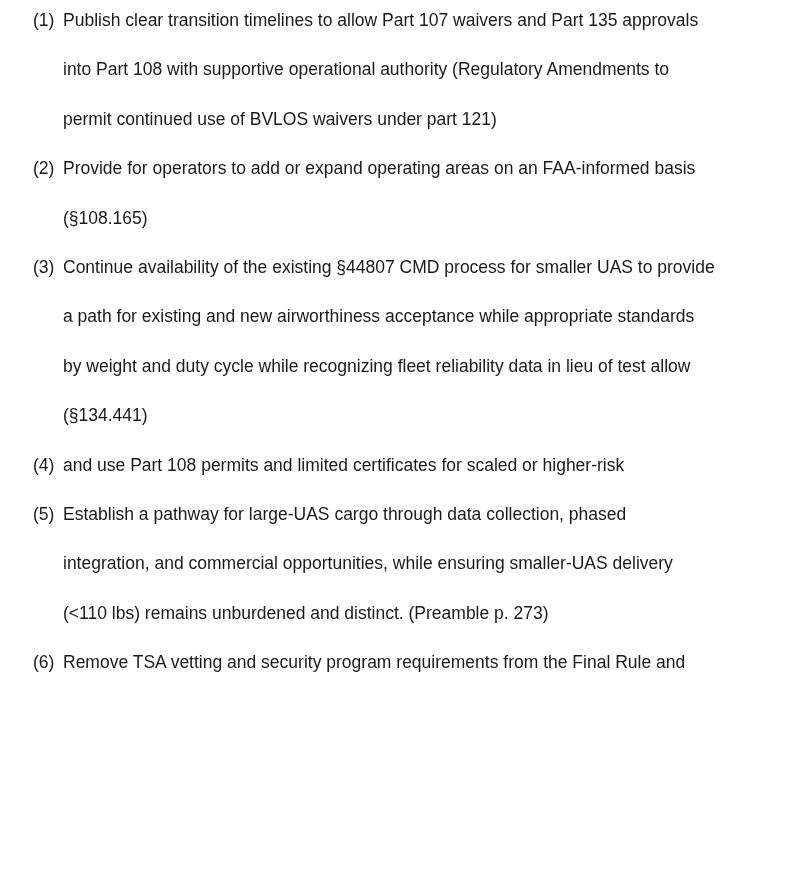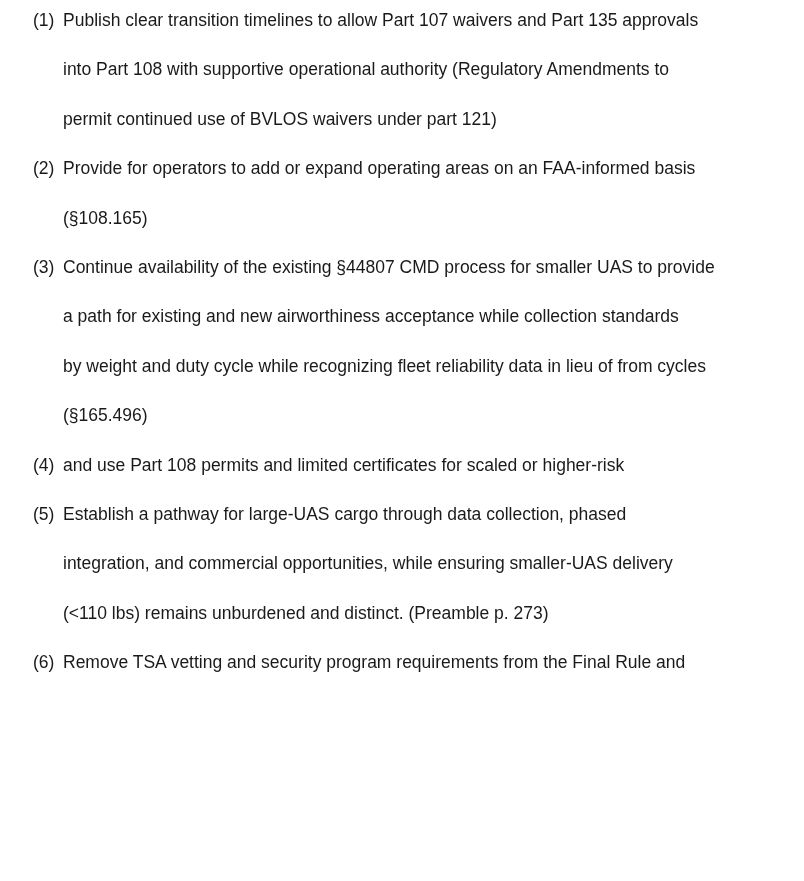--- a/index.html
+++ b/index.html
@@ -51,23 +51,23 @@
 
   <div class="item">
     <span class="marker">(2)</span>
     <div class="line">Provide for operators to add or expand operating areas on an FAA-informed basis</div>
     <div class="line">(§108.165)</div>
   </div>
 
   <div class="item">
     <span class="marker">(3)</span>
     <div class="line">Continue availability of the existing §44807 CMD process for smaller UAS to provide</div>
-    <div class="line">a path for existing and new airworthiness acceptance while collection standards</div>
-    <div class="line">by weight and duty cycle while recognizing fleet reliability data in lieu of from cycles</div>
-    <div class="line">(§165.496)</div>
+    <div class="line">a path for existing and new airworthiness acceptance while appropriate standards</div>
+    <div class="line">by weight and duty cycle while recognizing fleet reliability data in lieu of test allow</div>
+    <div class="line">(§134.441)</div>
   </div>
 
   <div class="item">
     <span class="marker">(4)</span>
     <div class="line">and use Part 108 permits and limited certificates for scaled or higher-risk</div>
   </div>
 
   <div class="item">
     <span class="marker">(5)</span>
     <div class="line">Establish a pathway for large-UAS cargo through data collection, phased</div>

